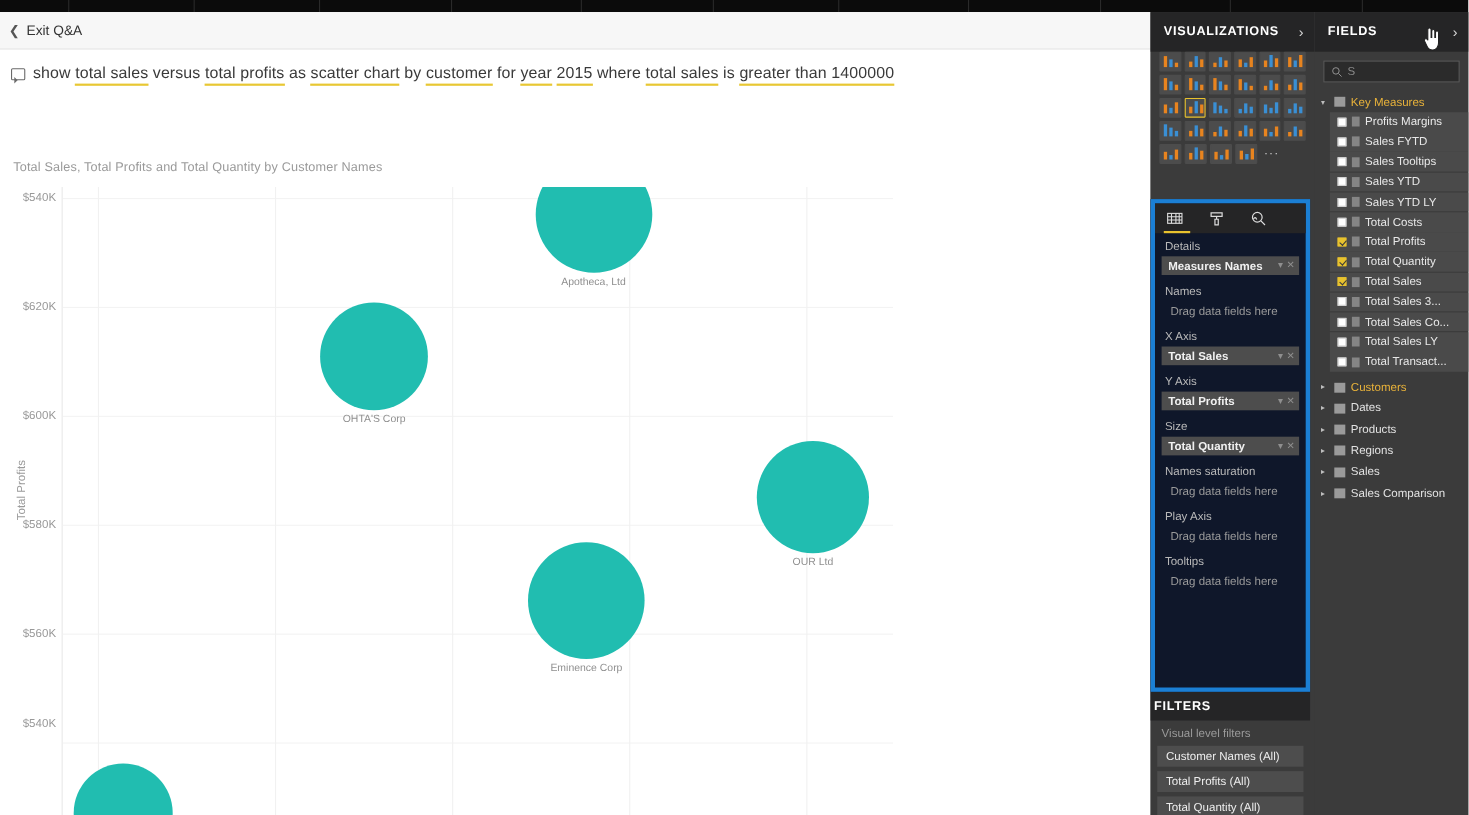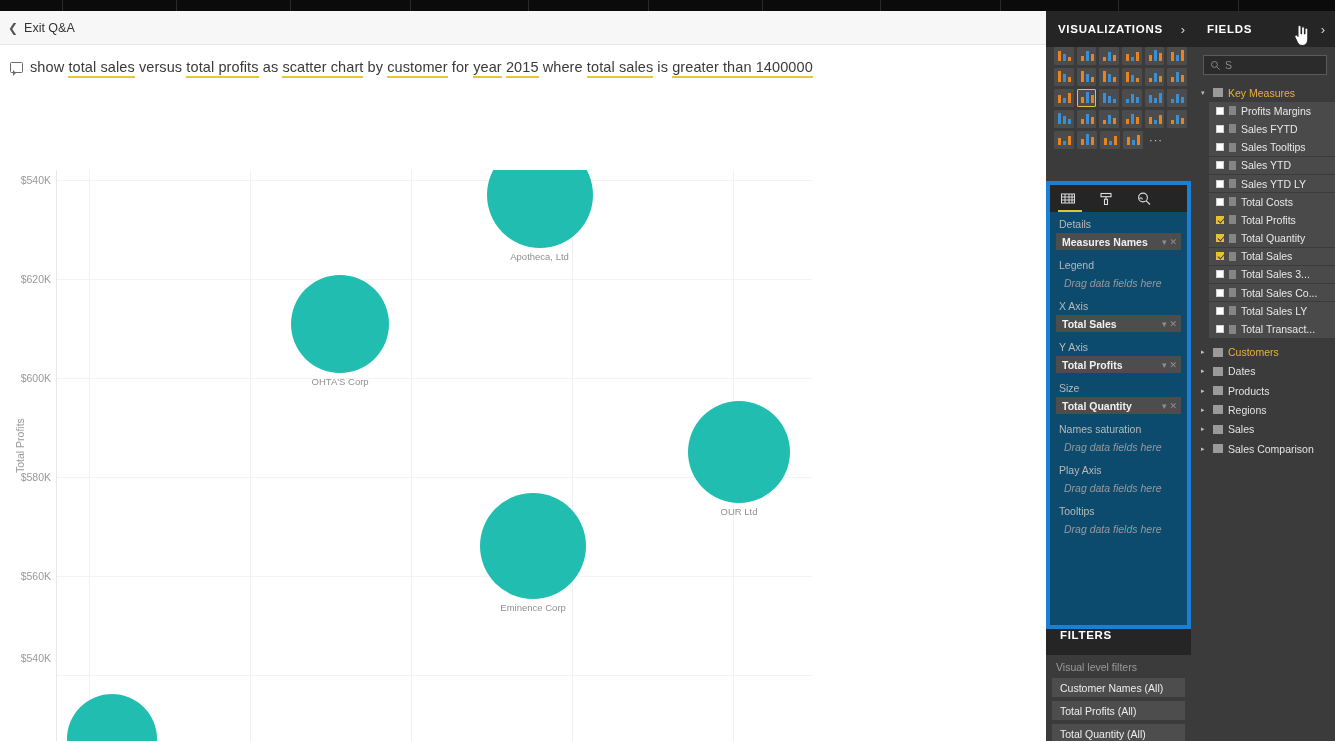--- a/index.html
+++ b/index.html
@@ -120,21 +120,21 @@
   .vicon .b{ position:absolute; background:#e8841f; }
   .vicon .b2{ position:absolute; background:#3a8fd4; }
   .dots3{
     width:20px;height:18px;color:#cfcfcf;font-size:11px;display:flex;
     align-items:center;justify-content:center;letter-spacing:1px;
   }
 
   
   .wells-frame{
     position:absolute; left:0px; top:170px; width:145px; height:448px;
-    border:4px solid #1b7fd4; background:#0c4a6e;
+    border:4px solid #1b7fd4; background:#0f172a;
   }
   .wells-tabs{
     height:27px; background:#252526; display:flex; align-items:flex-end;
     padding-left:10px; gap:18px;
   }
   .wtab{ width:20px; height:24px; position:relative; cursor:pointer; }
   .wtab.active:after{
     content:""; position:absolute; left:-2px; right:-2px; bottom:0;
     height:2px; background:#e8c22e;
   }
@@ -144,27 +144,27 @@
   .well-box{
     margin:0 6px 3px 6px; height:17px; background:#4d4d4d;
     display:flex; align-items:center; padding:0 4px 0 6px;
     color:#f0f0f0; font-size:10.5px; font-weight:bold; cursor:pointer;
   }
   .well-box .nm{ flex:1; }
   .well-box .cc{ color:#8f8f8f; font-size:9px; margin-left:3px; }
   .well-drop{
     margin:0 6px 3px 6px; height:17px;
     display:flex; align-items:center; padding-left:8px;
-    color:#9a9a9a; font-size:10.5px; cursor:pointer;font-style:italic;
+    color:#9a9a9a; font-size:10.5px; cursor:pointer;
   }
 
   
   .filters-head{
     position:absolute; left:0; top:618px; width:145px; height:26px;
-    background:#252526; display:flex; padding-left:14px;
+    background:#252526; display:flex; align-items:center; padding-left:3px;
   }
   .filters-head .t{ color:#fff; font-size:11.5px; font-weight:bold; letter-spacing:.7px; }
   .filters-body{ position:absolute; left:0; top:644px; width:145px; }
   .flt-sub{ color:#9a9a9a; font-size:10.5px; padding:6px 0 5px 10px; }
   .flt-box{
     margin:0 6px 4px 6px; height:19px; background:#4d4d4d;
     display:flex; align-items:center; padding-left:8px;
     color:#ededed; font-size:10.5px; cursor:pointer;
   }
 
@@ -234,20 +234,21 @@
     <span>Pin visual</span>
   </div>
 </div>
 
 <div class="query-bar">
   <span class="q-balloon"></span>
   <span class="q-text" id="q-text"><span>show </span><span class="u">total sales</span><span> versus </span><span class="u">total profits</span><span> as </span><span class="u">scatter chart</span><span> by </span><span class="u">customer</span><span> for </span><span class="u">year</span><span> </span><span class="u">2015</span><span> where </span><span class="u">total sales</span><span> is </span><span class="u">greater than 1400000</span></span>
 </div>
 
 <div class="chart-panel">
+  <div class="chart-title">Total Sales, Total Profits and Total Quantity by Customer Names</div>
   <div class="ylabel">Total Profits</div>
 
   <div class="plot" id="plot">
     <div class="plot-clip" id="plot-clip">
         <div class="gl-h" style="top: 505.065px;"></div>
         <div class="gl-h" style="top: 406.032px;"></div>
         <div class="gl-h" style="top: 307px;"></div>
         <div class="gl-h" style="top: 207.968px;"></div>
         <div class="gl-h" style="top: 108.935px;"></div>
         <div class="gl-h" style="top: 9.90323px;"></div>
@@ -457,21 +458,21 @@
               </g>
             </svg></div>
         </div>
       <div id="wells-list">
           <div class="well-label">Details</div>
           <div class="well-box">
             <span class="nm">Measures Names</span>
             <span class="cc">▾</span>
             <span class="cc">✕</span>
           </div>
-          <div class="well-label">Legend</div>
+          <div class="well-label">Names</div>
           <div class="well-drop">Drag data fields here</div>
           <div class="well-label">X Axis</div>
           <div class="well-box">
             <span class="nm">Total Sales</span>
             <span class="cc">▾</span>
             <span class="cc">✕</span>
           </div>
           <div class="well-label">Y Axis</div>
           <div class="well-box">
             <span class="nm">Total Profits</span>

